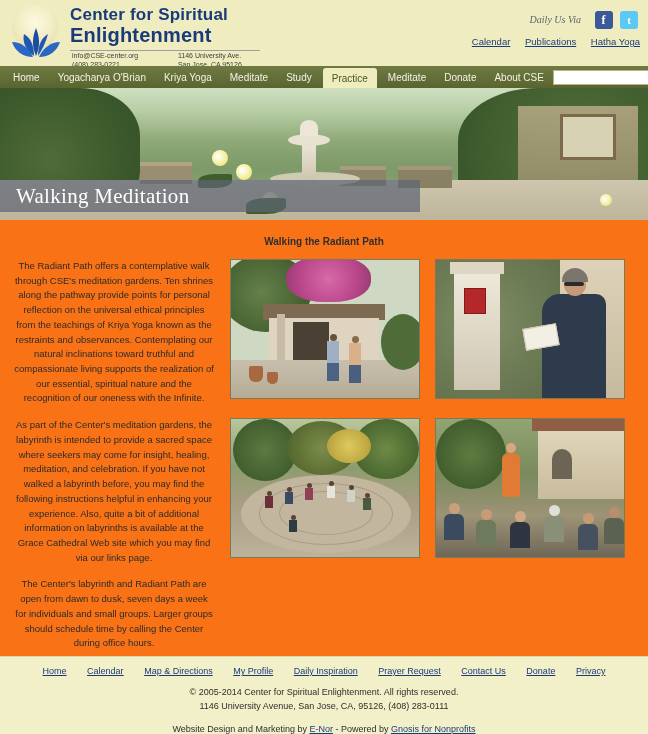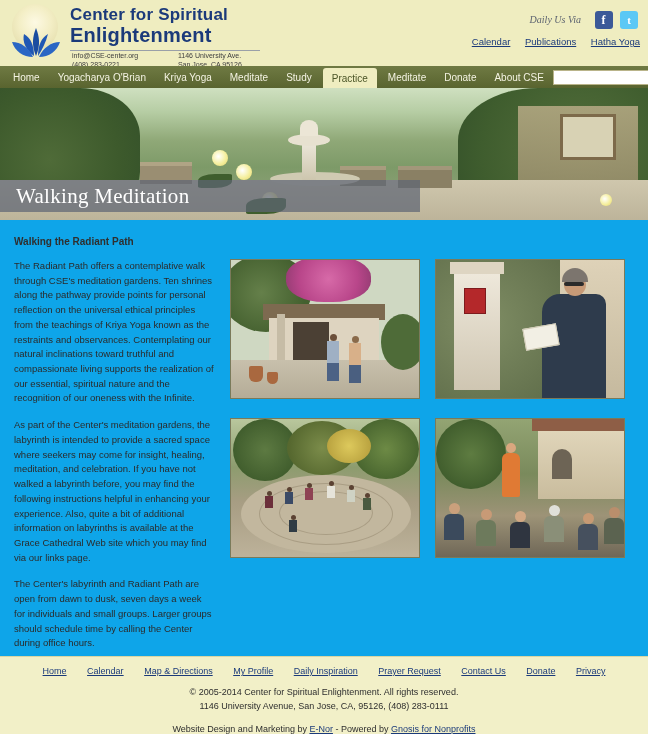--- a/index.html
+++ b/index.html
@@ -256,23 +256,24 @@
   .banner-title {
     color: #ffffff;
     font-size: 21px;
     font-family: "Liberation Serif", serif;
     letter-spacing: 0.3px;
   }
 
   
   .main {
     position: relative;
-    background: #0ea5e9;
+    background: #f97316;
     padding: 16px 14px 0 14px;
     height: 436px;
+    text-align: center;
   }
   .sec-heading {
     font-size: 10px;
     font-weight: bold;
     color: #2f2f2f;
     margin: 0 0 12px 0;
   }
   .row {
     position: relative;
     display: flex;

